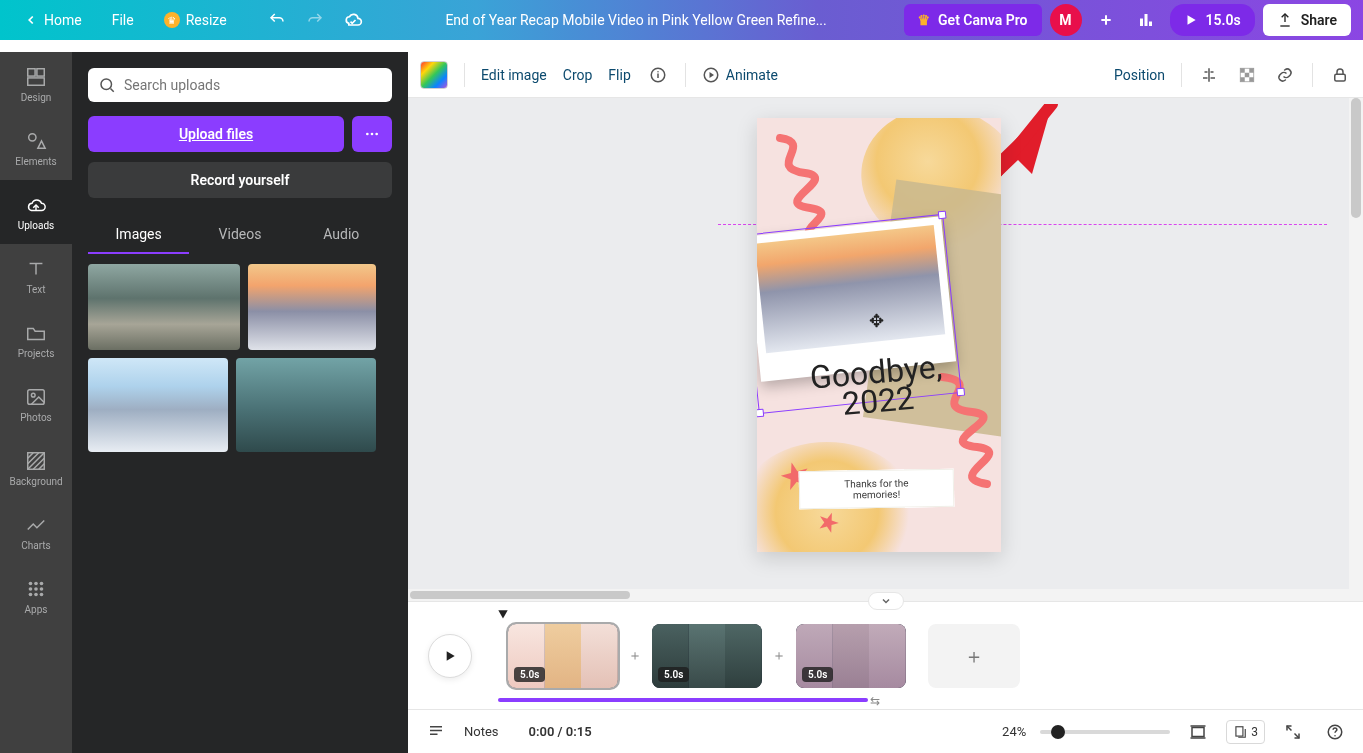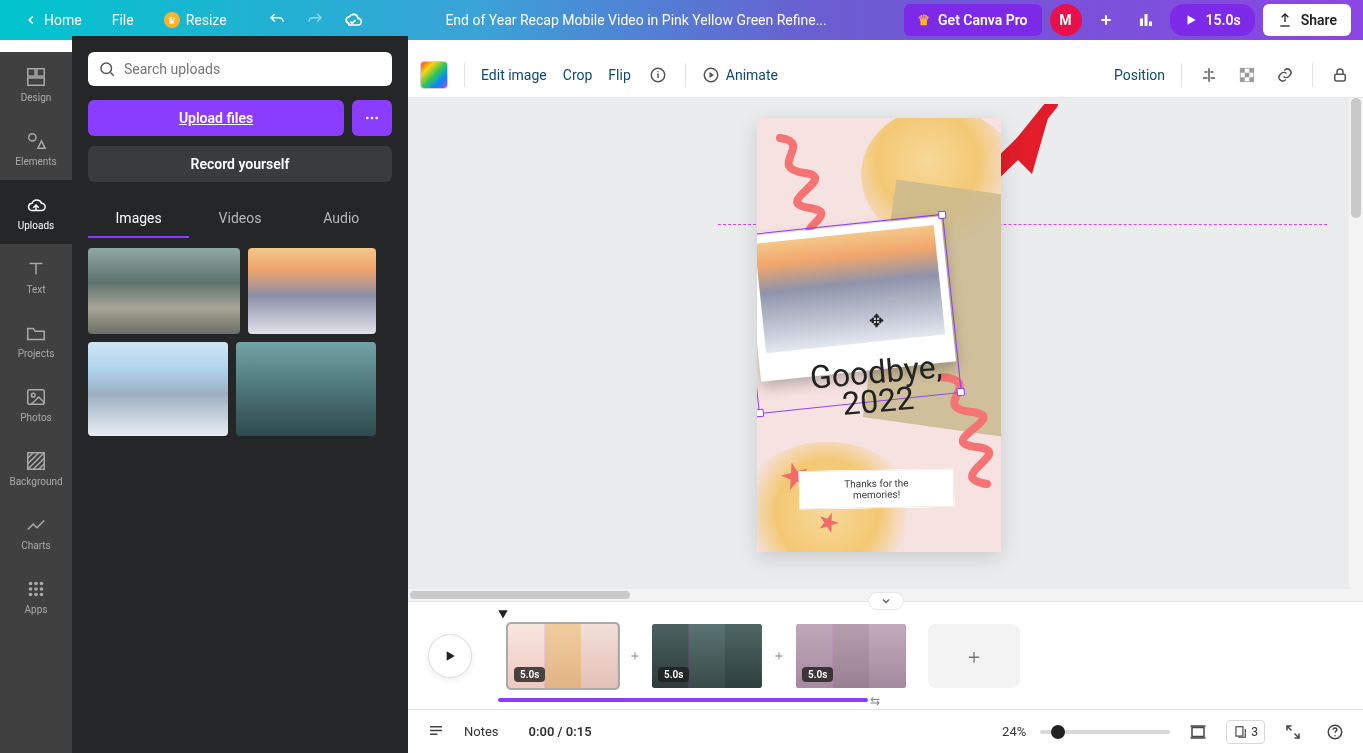--- a/index.html
+++ b/index.html
@@ -31,21 +31,21 @@
 .rail {
   position: absolute; top: 52px; left: 0; width: 72px; bottom: 0;
   background: #404040; color: #a9aaab; font-size: 10px;
 }
 .rail-item { height: 64px; display: flex; flex-direction: column; align-items: center; justify-content: center; gap: 4px; cursor: pointer; }
 .rail-item.active { color: #fff; background: #252627; }
 .rail-item svg { width: 22px; height: 22px; }
 
 
 .panel {
-  position: absolute; top: 36px; left: 72px; width: 336px; bottom: 0;
+  position: absolute; top: 52px; left: 72px; width: 336px; bottom: 0;
   background: #252627; color: #fff; padding: 16px; display:flex; flex-direction:column;
 }
 .search {
   display: flex; align-items: center; background: #fff; border-radius: 6px; padding: 8px 10px; gap: 8px;
 }
 .search input { border: none; outline: none; flex: 1; font-size: 14px; color: #333; background: transparent; }
 .upload-row { display: flex; gap: 8px; margin-top: 14px; text-decoration: underline; }
 .upload-btn { flex: 1; background: #8b3dff; color: #fff; border-radius: 6px; padding: 10px; text-align: center; font-weight: 600; font-size: 14px; }
 .upload-more { width: 40px; background: #8b3dff; border-radius: 6px; display:flex; align-items:center; justify-content:center;}
 .record-btn { margin-top: 10px; background: #3a3b3c; border-radius: 6px; padding: 10px; text-align: center; font-weight: 600; font-size: 14px;}
@@ -121,21 +121,21 @@
 .hscroll-wrap { position:absolute; left:408px; right:0; bottom:152px; height:12px; background:#f3f3f3;}
 .hscroll-wrap .hthumb{position:absolute; left:2px; top:2px; bottom:2px; width:220px; background:#c9c9c9; border-radius:6px;}
 .timeline {
   position:absolute; left:408px; right:0; bottom:44px; top: calc(100% - 152px);
   background:#fff; border-top:1px solid #e6e6e6;
 }
 .tl-collapse { position:absolute; top:-10px; left:50%; transform:translateX(-50%); background:#fff; border:1px solid #e6e6e6; border-radius:10px; width:36px; height:18px; display:flex; align-items:center; justify-content:center; font-size:10px; color:#666; cursor:pointer;}
 .tl-row { position:absolute; top:18px; left:20px; right:20px; height:72px; display:flex; align-items:center; gap:8px;}
 .play-circle { width:44px; height:44px; border-radius:50%; background:#fff; border:1px solid #dcdcdc; display:flex; align-items:center; justify-content:center; font-size:16px; color:#222; box-shadow:0 2px 6px rgba(0,0,0,0.08); cursor:pointer;}
 .marker { position:absolute; top:6px; left:88px; color:#222;}
-.clip { position:relative; width:110px; height:64px; border-radius:3px; overflow:hidden; background:#d946ef; display:flex;}
+.clip { position:relative; width:110px; height:64px; border-radius:8px; overflow:hidden; background:#0f172a; display:flex;}
 .clip.sel { outline:2px solid #a9aaab; }
 .clip .mini-frame { flex:1; background-size:cover; background-position:center;}
 .clip .badge { position:absolute; left:6px; bottom:6px; background:rgba(30,30,30,0.8); color:#fff; font-size:10px; padding:2px 6px; border-radius:4px; font-weight:600;}
 .clip-trans { width:18px; height:18px; display:flex; align-items:center; justify-content:center; color:#888; font-size:14px;}
 .add-clip { width:92px; height:64px; border-radius:8px; background:#f3f3f3; display:flex; align-items:center; justify-content:center; color:#777; font-size:20px; cursor:pointer;}
 .audio-track { position:absolute; left:90px; width:370px; top:96px; height:4px; background:#8b3dff; border-radius:2px;}
 .audio-handle { position:absolute; top:92px; left:462px; font-size:12px; color:#888;}
 
 
 .bottombar {

